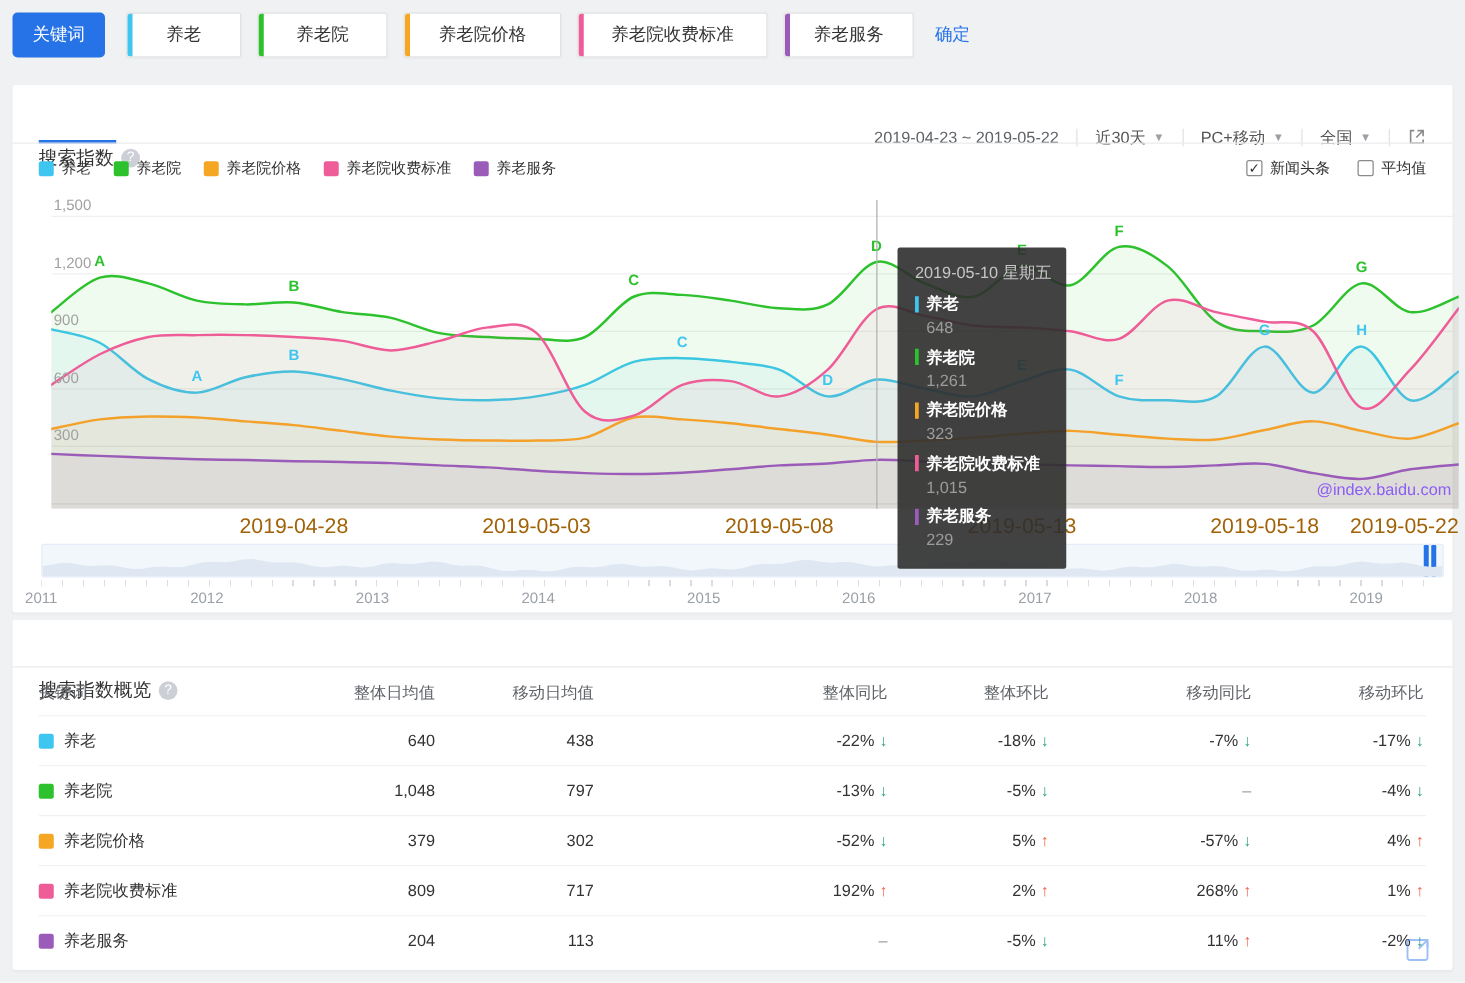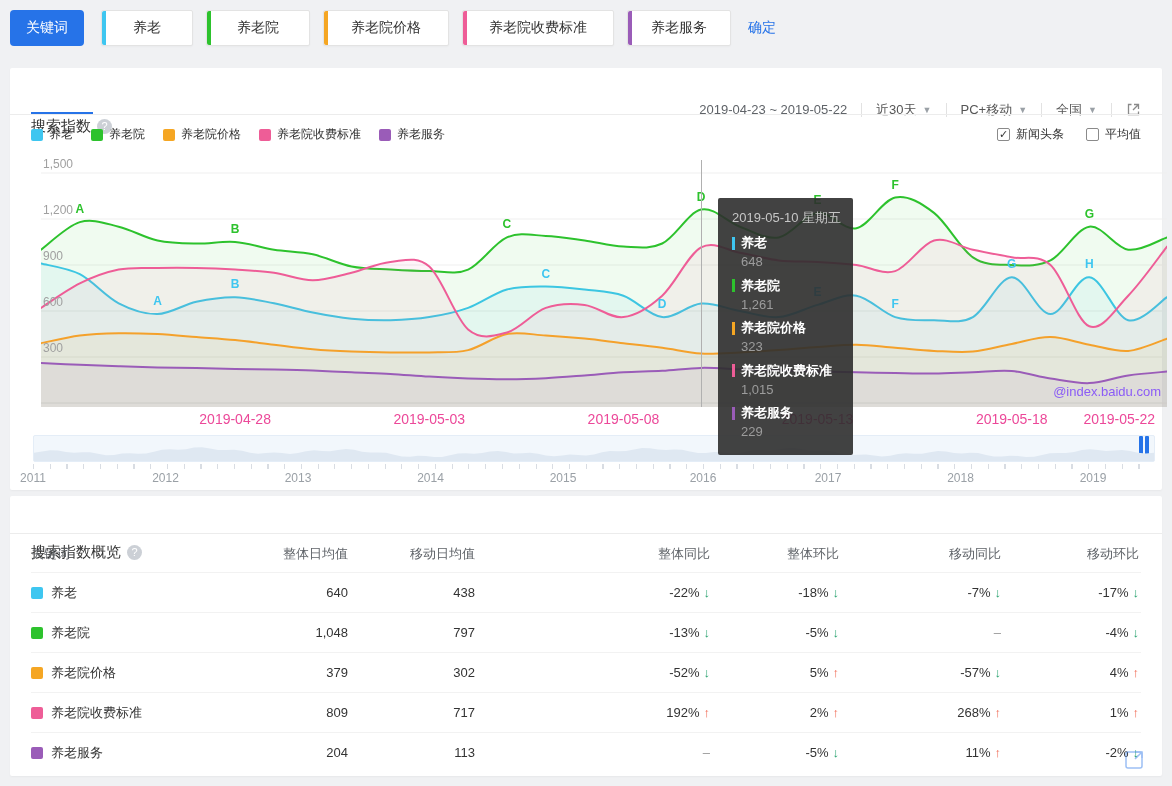--- a/index.html
+++ b/index.html
@@ -53,21 +53,21 @@
   .legend-item{display:flex;align-items:center;gap:6px;font-size:12px;color:#333;cursor:pointer;}
   .legend-item .sw{width:12px;height:12px;border-radius:2px;display:inline-block;}
   .checks{position:absolute;right:21px;top:58px;display:flex;align-items:center;gap:22px;font-size:12px;color:#333;}
   .chk{display:flex;align-items:center;gap:6px;cursor:pointer;}
   .chk .box{width:13px;height:13px;border:1px solid #8a8a8a;border-radius:2px;display:inline-flex;
     align-items:center;justify-content:center;font-size:11px;color:#333;background:#fff;}
   
   #chart-wrap{position:absolute;left:31px;top:92px;width:1126px;height:247px;}
   #chart-wrap svg{position:absolute;left:0;top:0;}
   .ylab{position:absolute;font-size:12px;color:#a0a0a0;left:2px;}
-  .xlab{position:absolute;top:251px;font-size:14px;color:#ec4899;white-space:nowrap;transform:translateX(-50%);}
+  .xlab{position:absolute;top:251px;font-size:17px;color:#a16207;white-space:nowrap;transform:translateX(-50%);}
   .watermark{position:absolute;right:6px;bottom:8px;font-size:13px;color:#8b5cf6;}
   .guide-line{position:absolute;top:0;width:1px;height:247px;background:#b0b0b0;}
   
   .tooltip{
     position:absolute;width:135px;background:rgba(45,45,45,.9);border-radius:2px;color:#fff;
     padding:11px 14px 13px;z-index:5;
   }
   .tooltip .tt-title{font-size:13px;color:#c6c6c6;margin-bottom:7px;white-space:nowrap;}
   .tt-item{margin-top:5px;}
   .tt-item .nm{font-size:13px;color:#fff;font-weight:bold;display:flex;align-items:center;gap:6px;}
@@ -275,40 +275,40 @@
   <div class="ylab" style="top: 181px;">300</div>
       <div class="ylab" style="top: 135px;">600</div>
       <div class="ylab" style="top: 89px;">900</div>
       <div class="ylab" style="top: 43px;">1,200</div>
       <div class="ylab" style="top: -3px;">1,500</div>
       <div class="xlab" style="left: 194.138px;">2019-04-28</div>
       <div class="xlab" style="left: 388.276px;">2019-05-03</div>
       <div class="xlab" style="left: 582.414px;">2019-05-08</div>
       <div class="xlab" style="left: 776.552px;">2019-05-13</div>
       <div class="xlab" style="left: 970.69px;">2019-05-18</div>
-      <div class="xlab" style="right: 12px; transform: none; margin-left: 20px;">2019-05-22</div>
+      <div class="xlab" style="right: 0px; transform: none; margin-left: 20px;">2019-05-22</div>
     </div>
 
   <div class="slider">
     <div class="handles">
       <div class="handle"></div>
       <div class="handle"></div>
     </div>
   <svg width="1120" height="25" viewBox="0 0 1120 25">
         <path d="M0,25L0,16.8L8,15.5L16,14.2L24,14.6L32,16.1L40,16.8L48,16.3L56,16.2L64,17.7L72,19.2L80,18.9L88,17.6L96,17.2L104,17.8L112,17.6L120,15.7L128,13.7L136,13.3L144,13.8L152,13.2L160,11.6L168,11.2L176,12.5L184,13.9L192,14.0L200,13.7L208,14.7L216,16.8L224,17.8L232,17.1L240,16.4L248,17.1L256,17.9L264,17.1L272,15.2L280,14.3L288,14.9L296,15.2L304,14.1L312,13.1L320,13.8L328,15.7L336,16.6L344,16.4L352,16.8L360,18.7L368,20.5L376,20.7L384,19.8L392,19.9L400,20.9L408,20.9L416,19.3L424,17.5L432,17.3L440,17.8L448,17.1L456,15.5L464,14.9L472,16.1L480,17.4L488,17.2L496,16.7L504,17.7L512,19.5L520,20.3L528,19.4L536,18.6L544,19.1L552,19.6L560,18.5L568,16.2L576,15.0L584,15.2L592,15.0L600,13.4L608,11.9L616,12.2L624,13.6L632,14.1L640,13.5L648,13.7L656,15.4L664,17.0L672,17.0L680,16.1L688,16.2L696,17.3L704,17.3L712,15.7L720,14.1L728,14.0L736,14.5L744,13.8L752,12.3L760,11.9L768,13.3L776,14.7L784,14.7L792,14.5L800,15.8L808,18.1L816,19.2L824,18.8L832,18.5L840,19.6L848,20.6L856,19.8L864,18.0L872,17.2L880,17.7L888,17.7L896,16.3L904,15.0L912,15.5L920,16.9L928,17.4L936,16.8L944,17.1L952,18.9L960,20.6L968,20.6L976,19.7L984,19.9L992,20.9L1000,20.8L1008,19.0L1016,17.2L1024,16.9L1032,17.1L1040,15.9L1048,14.0L1056,13.2L1064,14.1L1072,15.0L1080,14.5L1088,13.9L1096,14.9L1104,16.8L1112,17.5L1120,16.8L1120,25Z" fill="#dfe8f2" stroke="none"></path>
       </svg>
     </div>
   <div class="tickstrip"></div>
   <div class="years" id="years">
       <span class="year" style="left: 0px;">2011</span>
       <span class="year" style="left: 132.5px;">2012</span>
       <span class="year" style="left: 265px;">2013</span>
       <span class="year" style="left: 397.5px;">2014</span>
       <span class="year" style="left: 530px;">2015</span>
-      <span class="year" style="left: 670px; text-align: right;">2016</span>
+      <span class="year" style="left: 654px; text-align: right;">2016</span>
       <span class="year" style="left: 795px;">2017</span>
       <span class="year" style="left: 927.5px;">2018</span>
       <span class="year" style="left: 1060px;">2019</span>
     </div>
 </div>
 
 <div class="card" id="overview-card">
   <div class="hdr-row" style="top:13px;">
     <span class="card-title">
       <span>搜索指数概览</span>

